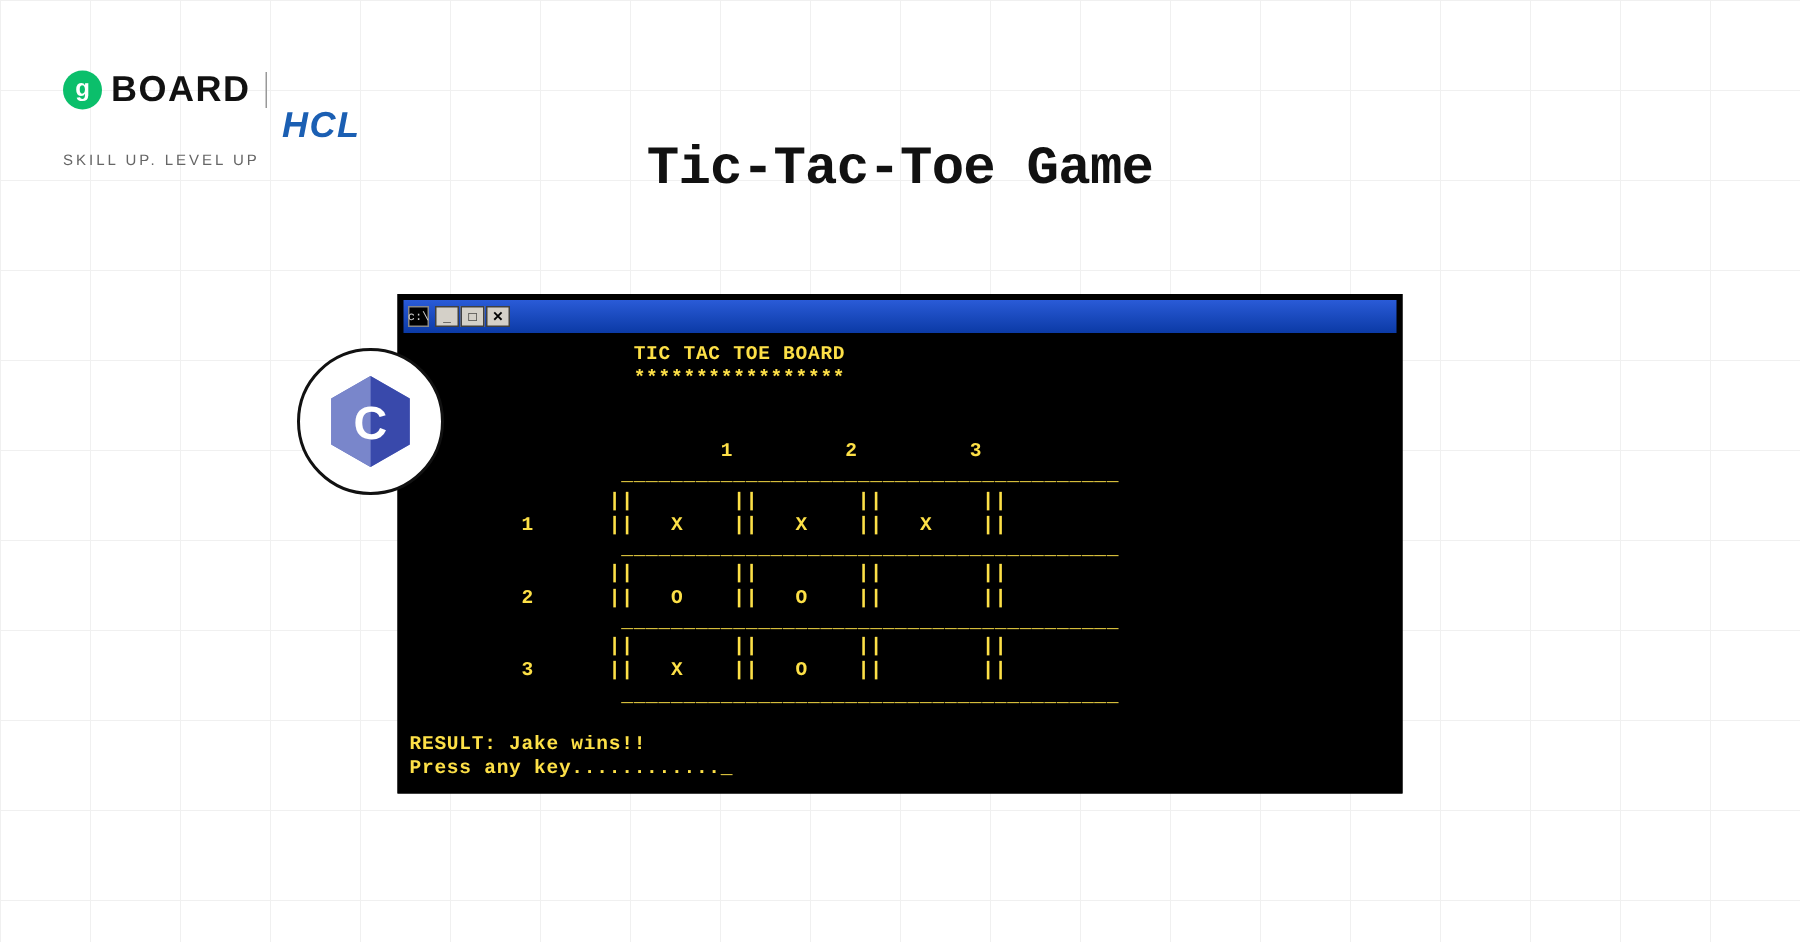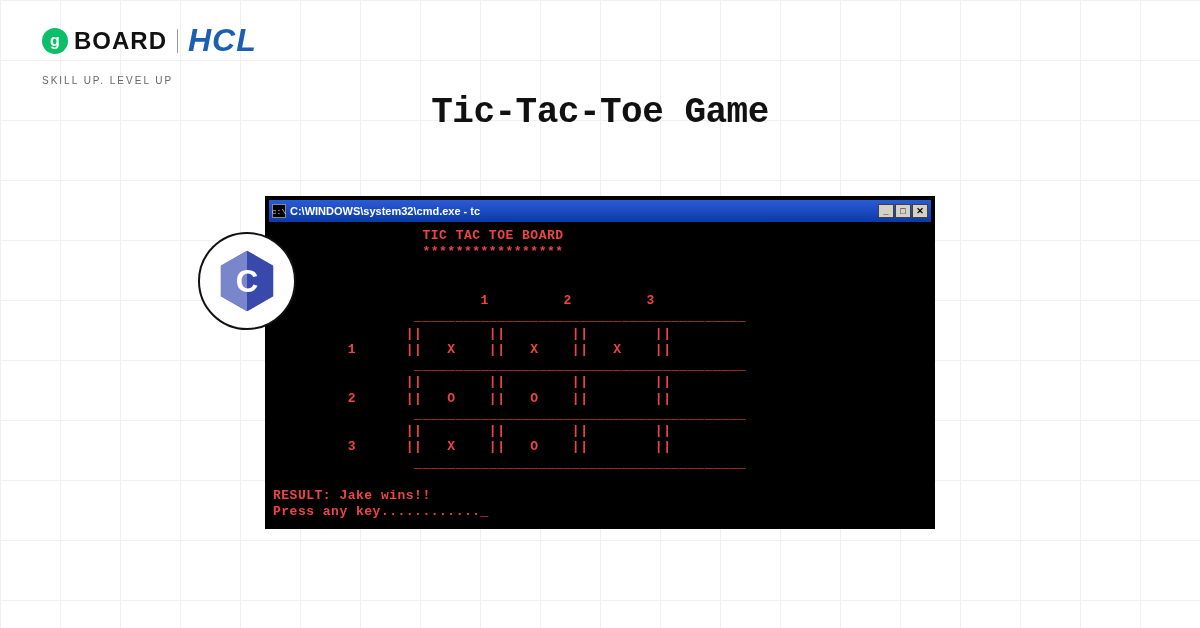--- a/index.html
+++ b/index.html
@@ -51,29 +51,30 @@
     color: #111;
   }
   .divider {
     width: 1px;
     height: 24px;
     background: #999;
   }
   .hcl-text {
     font-weight: 900;
     font-style: italic;
-    font-size: 32px;
+    font-size: 24px;
     color: #1b5fb3;
     letter-spacing: 1px;
+    margin-top: 48px;
   }
   .tagline {
     font-size: 10px;
     letter-spacing: 2px;
     color: #666;
-    margin-top: 16px;
+    margin-top: 4px;
     text-transform: uppercase;
   }
   .page-title {
     position: absolute;
     top: 92px;
     left: 0;
     width: 100%;
     text-align: center;
     font-size: 36px;
     font-weight: 800;
@@ -129,21 +130,21 @@
     align-items: center;
     justify-content: center;
     font-size: 9px;
     color: #000;
     font-family: Arial, sans-serif;
     font-weight: bold;
     cursor: pointer;
   }
   .console-body {
     background: #000;
-    color: #ef4444;
+    color: #fde047;
     font-family: 'Courier New', monospace;
     font-size: 13px;
     line-height: 1.25;
     padding: 6px 4px 4px 4px;
     white-space: pre;
     font-weight: bold;
     letter-spacing: 0.5px;
   }
   .c-badge {
     position: absolute;
@@ -179,21 +180,20 @@
     <div class="hcl-text">HCL</div>
   </div>
   <div class="tagline">Skill Up. Level Up</div>
 </div>
 
 <h1 class="page-title">Tic-Tac-Toe Game</h1>
 
 <div class="console-frame">
   <div class="titlebar">
     <div class="titlebar-icon">c:\</div>
-    <div class="titlebar-text">C:\WINDOWS\system32\cmd.exe - tc</div>
     <div class="win-controls">
       <div class="win-btn">_</div>
       <div class="win-btn">□</div>
       <div class="win-btn">✕</div>
     </div>
   </div>
   <pre class="console-body" id="console-output">                  TIC TAC TOE BOARD
                   *****************
 
 

